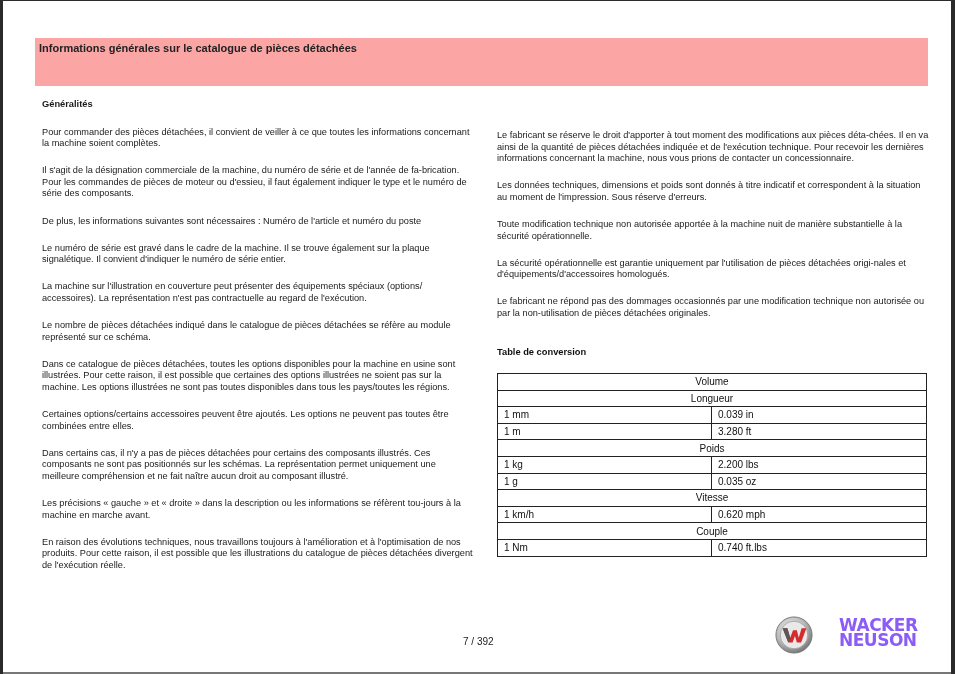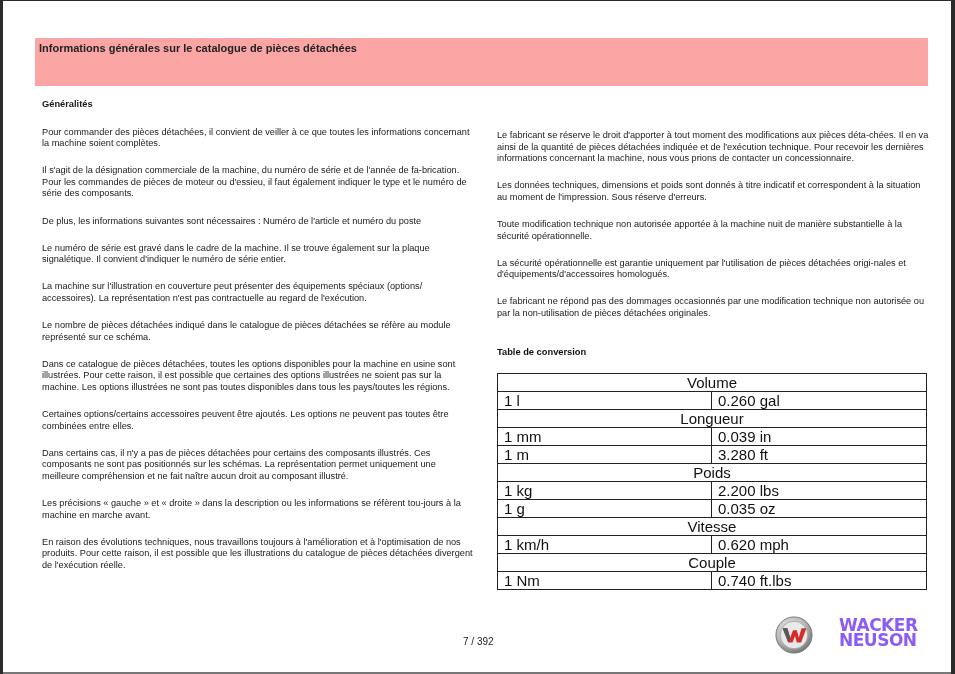--- a/index.html
+++ b/index.html
@@ -28,21 +28,21 @@
   .col-right { left:494px; top:97px; width:432px;margin-top:32px; }
   .section-heading { font-weight:bold; font-size:9.3px; margin:0 0 16px 0; }
   .para { margin:0 0 15.5px 0; }
   .col-right .para { margin-bottom:15.5px; }
   .conv-heading {
     position:absolute; left:494px; top:346px;
     font-weight:bold; font-size:9.3px;
   }
   table.conv {
     position:absolute; left:494px; top:372px; width:430px;
-    border-collapse:collapse; font-size:15px;
+    border-collapse:collapse; font-size:10px;
   }
   table.conv td {
     border:1px solid #222; height:15.6px; padding:0 0 0 6px; vertical-align:middle;
   }
   table.conv td.group { text-align:center; padding:0; }
   table.conv td.c1 { width:207px; }
   .page-num {
     position:absolute; left:460px; top:635px; font-size:10px; color:#222;
   }
   .logo-icon { position:absolute; left:772px; top:615px; width:38px; height:38px; }
@@ -83,24 +83,20 @@
     <p class="para">La sécurité opérationnelle est garantie uniquement par l'utilisation de pièces détachées origi-nales et d'équipements/d'accessoires homologués.</p>
     <p class="para">Le fabricant ne répond pas des dommages occasionnés par une modification technique non autorisée ou par la non-utilisation de pièces détachées originales.</p>
   </div>
 
   <div class="conv-heading">Table de conversion</div>
 
   <table class="conv">
     <tbody>
         <tr>
           <td class="group" colspan="2">Volume</td>
-        </tr>
-    <tr>
-          <td class="c1">1 l</td>
-          <td>0.260 gal</td>
         </tr>
 
     <tr>
           <td class="group" colspan="2">Longueur</td>
         </tr>
     <tr>
           <td class="c1">1 mm</td>
           <td>0.039 in</td>
         </tr>
     <tr>

